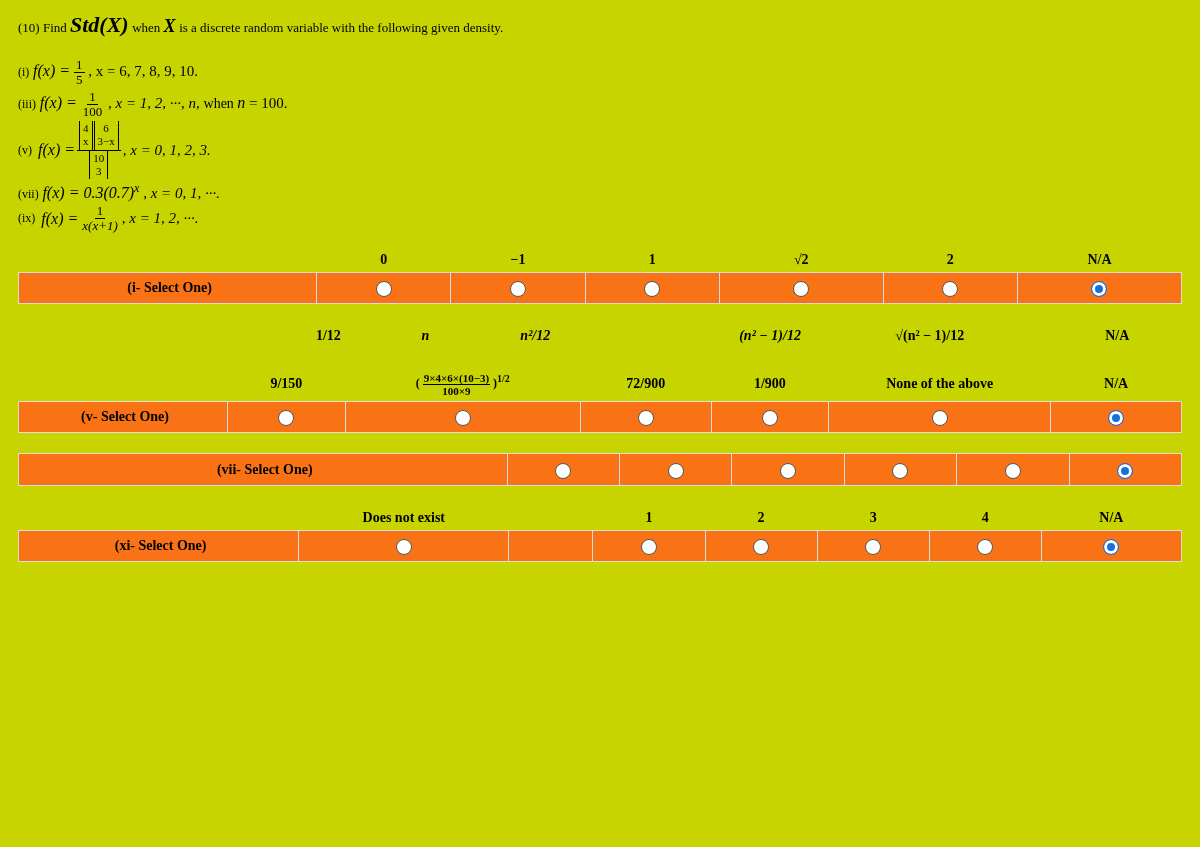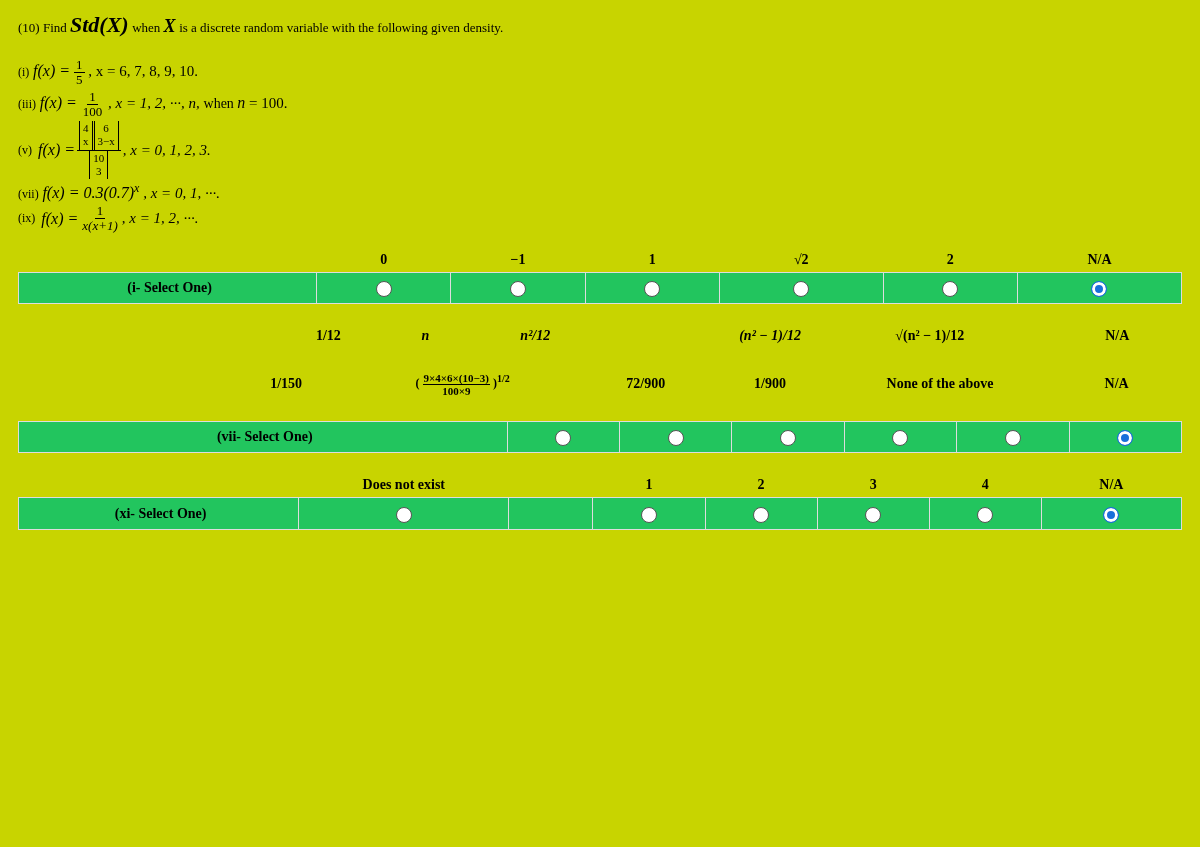--- a/index.html
+++ b/index.html
@@ -59,21 +59,21 @@
     .question-table .header-row td {
       background: #c8d400;
       text-align: center;
       font-size: 14px;
       font-weight: bold;
       padding: 4px 6px;
       border: none;
       color: #000;
     }
     .question-table .answer-row td {
-      background: #22c55e;
+      background: #f97316;
       text-align: center;
       padding: 6px 4px;
       border: 1px solid #ddd;
       color: #000;
       margin-left: 44px;
     }
     .question-table .answer-row td:first-child {
       font-size: 14px;
       font-weight: bold;
       text-align: center;
@@ -224,36 +224,45 @@
       <td style="width:190px; text-align:center;"><span>√(n² − 1)/12</span></td>
       <td style="width:100px; text-align:center;"><span>N/A</span></td>
     </tr>
   </tbody>
     </table>
 
   <table class="question-table" style="margin-top:20px;">
     <tbody>
         <tr class="header-row">
       <td style="width:160px;"></td>
-      <td style="width:90px; text-align:center;"><span>1/150</span></td>
+      <td style="width:90px; text-align:center;"><span>9/150</span></td>
       <td style="width:180px; text-align:center;">
         <span style="font-size:12px;">
           (
           <span class="inline-frac">
             <span class="numer">9×4×6×(10−3)</span>
             <span class="denom">100×9</span>
           </span>
           )<sup style="font-size:10px;">1/2</sup>
         </span>
       </td>
       <td style="width:100px; text-align:center;"><span>72/900</span></td>
       <td style="width:90px; text-align:center;"><span>1/900</span></td>
       <td style="width:170px; text-align:center;"><span>None of the above</span></td>
       <td style="width:100px; text-align:center;"><span>N/A</span></td>
     </tr>
+    <tr class="answer-row">
+      <td class="question-label">(v- Select One)</td>
+      <td><span class="radio-circle"></span></td>
+      <td><span class="radio-circle"></span></td>
+      <td><span class="radio-circle"></span></td>
+      <td><span class="radio-circle"></span></td>
+      <td><span class="radio-circle"></span></td>
+      <td><span class="radio-circle selected"></span></td>
+    </tr>
   </tbody>
     </table>
 
   <table class="question-table" style="margin-top:20px;">
     <tbody>
     <tr class="answer-row">
       <td class="question-label">(vii- Select One)</td>
       <td><span class="radio-circle"></span></td>
       <td><span class="radio-circle"></span></td>
       <td><span class="radio-circle"></span></td>

